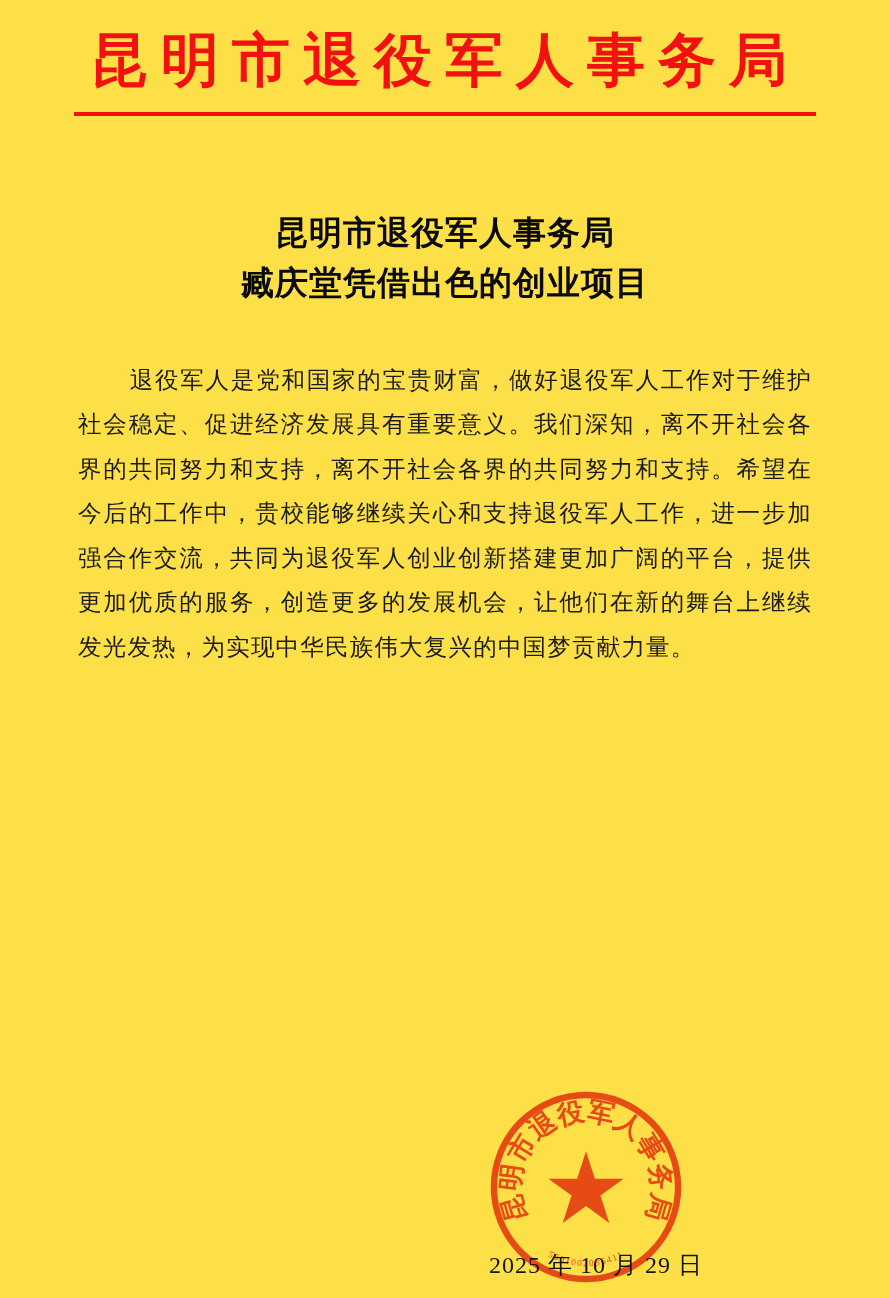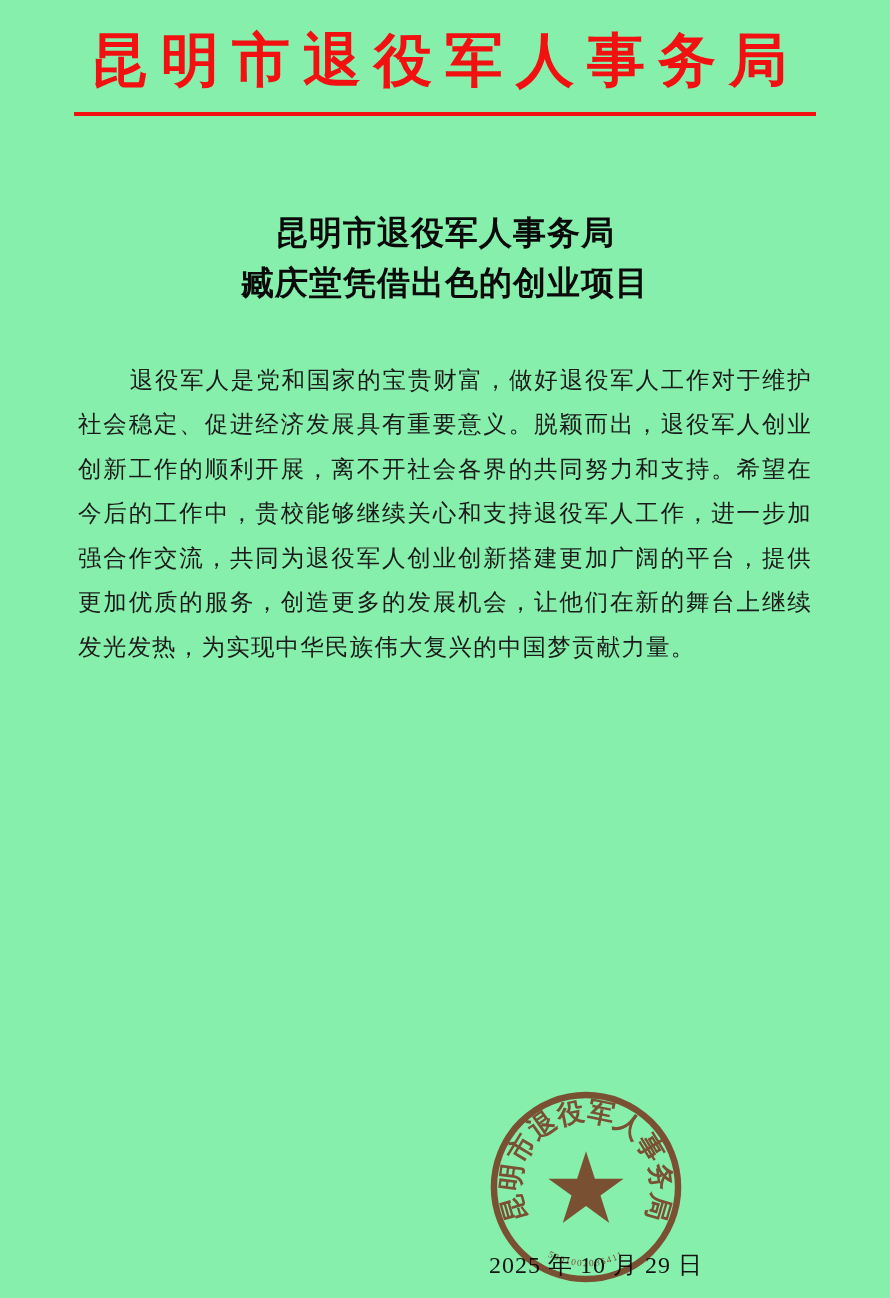--- a/index.html
+++ b/index.html
@@ -1,19 +1,19 @@
 <!DOCTYPE html>
 <html><head>
 <meta charset="utf-8">
 <style>
   html,body{margin:0;padding:0;background:#ffffff;}
   .page{
     position:relative;
     width:890px;height:1298px;
-    background:#86efac;
+    background:#fde047;
     overflow:hidden;
     font-family:"Liberation Serif","DejaVu Serif",serif;
     color:#1b1b1b;
   }
   
   .letterhead{
     padding-top:26px;
     text-align:center;
     font-size:58px;
     font-weight:bold;
@@ -97,21 +97,21 @@
 
   <div class="letterhead" style="color:#f21010;">昆明市退役军人事务局</div>
   <div class="red-rule" style="background:#f21010;"></div>
 
   <div class="doc-title">
     <div>昆明市退役军人事务局</div>
     <div>臧庆堂凭借出色的创业项目</div>
   </div>
 
   <div class="body-block">
-    <p class="body-par">退役军人是党和国家的宝贵财富，做好退役军人工作对于维护社会稳定、促进经济发展具有重要意义。脱颖而出，退役军人创业创新工作的顺利开展，离不开社会各界的共同努力和支持。希望在今后的工作中，贵校能够继续关心和支持退役军人工作，进一步加强合作交流，共同为退役军人创业创新搭建更加广阔的平台，提供更加优质的服务，创造更多的发展机会，让他们在新的舞台上继续发光发热，为实现中华民族伟大复兴的中国梦贡献力量。</p>
+    <p class="body-par">退役军人是党和国家的宝贵财富，做好退役军人工作对于维护社会稳定、促进经济发展具有重要意义。我们深知，离不开社会各界的共同努力和支持，离不开社会各界的共同努力和支持。希望在今后的工作中，贵校能够继续关心和支持退役军人工作，进一步加强合作交流，共同为退役军人创业创新搭建更加广阔的平台，提供更加优质的服务，创造更多的发展机会，让他们在新的舞台上继续发光发热，为实现中华民族伟大复兴的中国梦贡献力量。</p>
   </div>
 
   <div class="date-line">2025 年 10 月 29 日</div>
 
   <svg class="seal" viewBox="0 0 200 200" aria-hidden="true">
     <defs>
       <path id="ringArc" d="M 39.3 128.3 A 67 67 0 1 1 160.7 128.3" fill="none"></path>
       <path id="serialArc" d="M 48.6 161.3 A 80 80 0 0 0 151.4 161.3" fill="none"></path>
     </defs>
     <circle cx="100" cy="100" r="93" fill="none" stroke="#e8463a" stroke-width="6.5"></circle>

